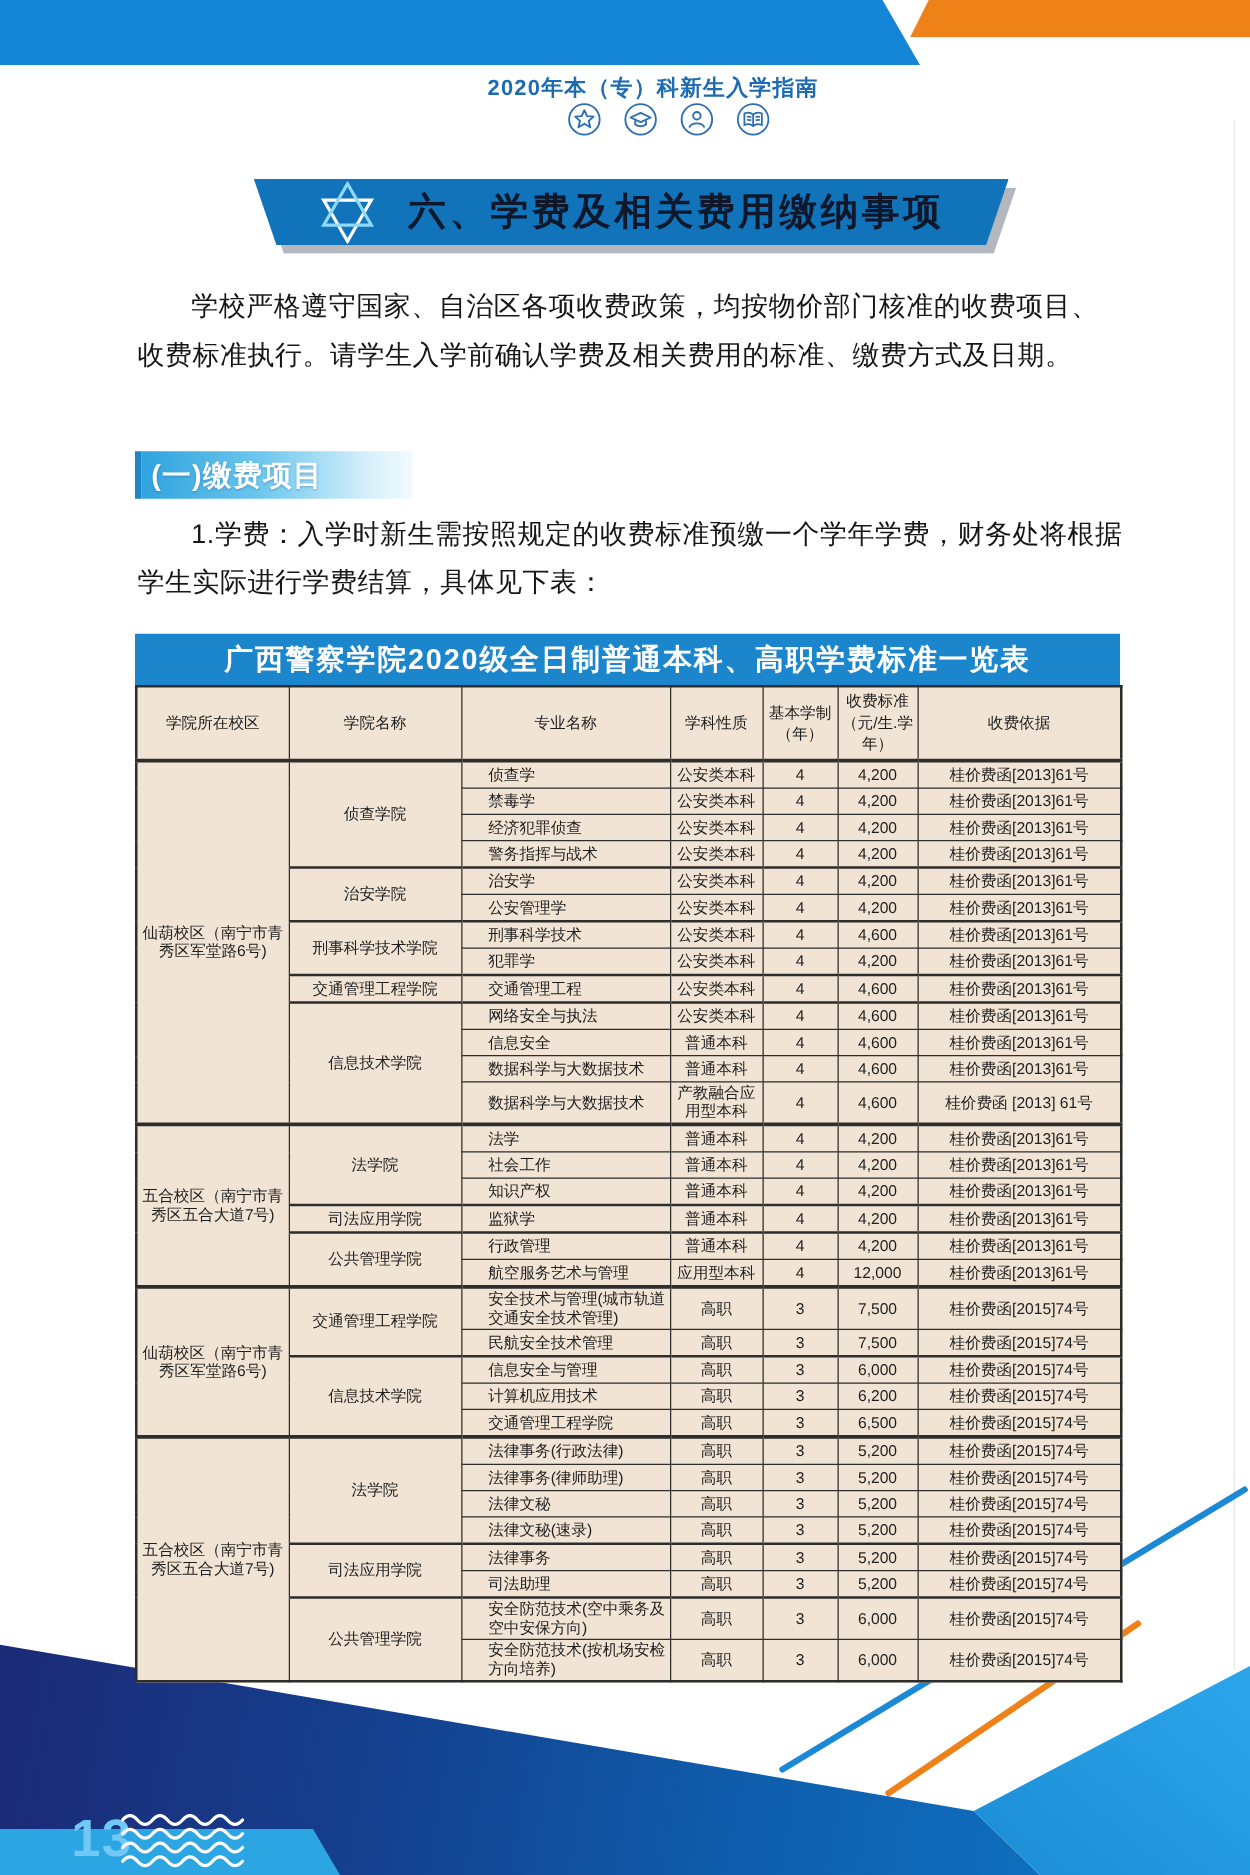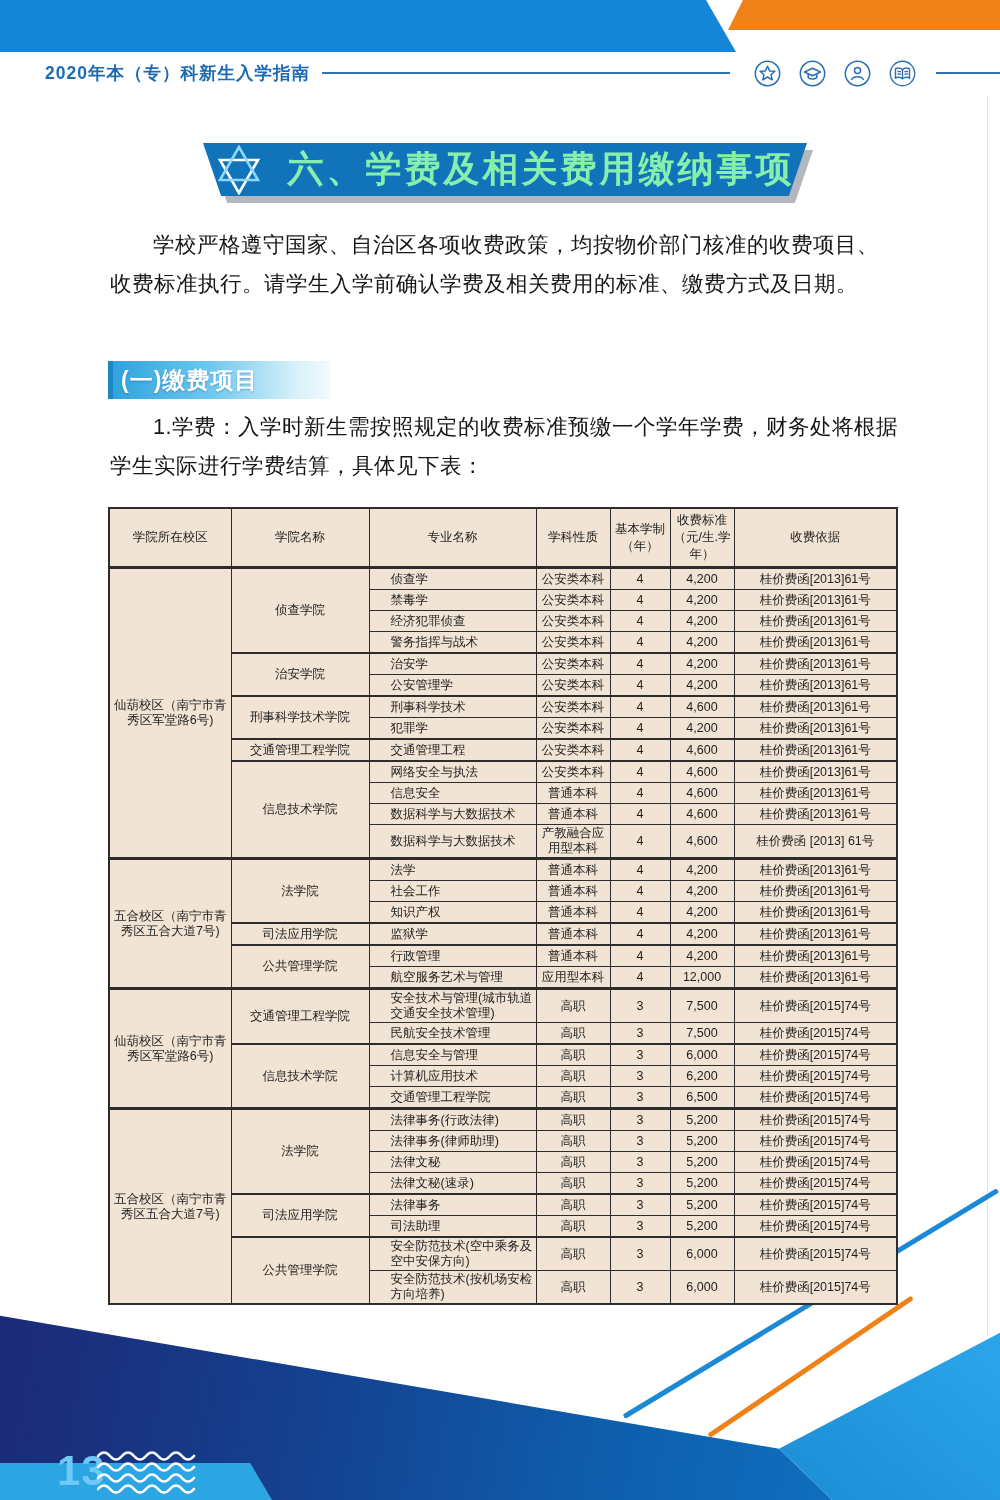--- a/index.html
+++ b/index.html
@@ -10,38 +10,38 @@
   .band-blue{position:absolute;left:0;top:0;width:1000px;height:52px;
              background:var(--primary_blue,#1585d7);
              clip-path:polygon(0 0,70.6% 0,73.6% 100%,0 100%);}
   .band-orange{position:absolute;left:728px;top:0;width:272px;height:30px;
              background:var(--accent_orange,#ee8118);
              clip-path:polygon(5.5% 0,100% 0,100% 100%,0 100%);}
   .right-edge{position:absolute;right:12px;top:96px;width:1px;height:1240px;background:#e2e7ea;}
 
   
   .doc-header{position:absolute;left:45px;top:58px;width:955px;height:30px;
-              display:flex;align-items:center;}
+              display:flex;align-items:center;flex-direction:column;}
   .doc-title{font-size:17.5px;font-weight:600;color:var(--header_text_blue,#1d6cb3);
              letter-spacing:1px;white-space:nowrap;}
   .hline{height:2px;background:#2f74b5;}
   .hline-1{width:408px;margin-left:12px;}
   .hline-2{flex:1;margin-left:20px;}
   .hicons{display:flex;gap:18px;margin-left:24px;}
   .hicon{width:27px;height:27px;display:block;}
   .hicon svg{display:block;}
 
   
   .banner-shadow{position:absolute;left:209px;top:150px;width:604px;height:53px;
              background:#b3b8be;clip-path:polygon(0 0,100% 0,97% 100%,3% 100%);}
   .banner{position:absolute;left:203px;top:143px;width:604px;height:53px;
              background:var(--banner_blue,#1173ba);
              clip-path:polygon(0 0,100% 0,97% 100%,3% 100%);
              display:flex;align-items:center;justify-content:center;gap:26px;}
-  .banner-title{color:#86efac;font-size:36px;font-weight:bold;letter-spacing:3px;white-space:nowrap;}
+  .banner-title{color:#0f172a;font-size:30px;font-weight:bold;letter-spacing:3px;white-space:nowrap;}
   .star6{width:46px;height:50px;}
 
   
   .intro,.note{position:absolute;left:110px;width:788px;margin:0;
              font-size:21.5px;line-height:38.5px;color:#161616;font-weight:500;
              text-indent:2em;letter-spacing:0.5px;}
   .intro{top:226px;}
   .note{top:408px;}
   .chip{position:absolute;left:108px;top:361px;width:222px;height:38px;line-height:38px;
              padding-left:8px;box-sizing:border-box;
@@ -141,20 +141,21 @@
       </svg>
     </span>
     <span class="banner-title">六、学费及相关费用缴纳事项</span>
   </div>
 
   <p class="intro">学校严格遵守国家、自治区各项收费政策，均按物价部门核准的收费项目、收费标准执行。请学生入学前确认学费及相关费用的标准、缴费方式及日期。</p>
   <div class="chip">(一)缴费项目</div>
   <p class="note">1.学费：入学时新生需按照规定的收费标准预缴一个学年学费，财务处将根据学生实际进行学费结算，具体见下表：</p>
 
   <div class="table-block">
+    <div class="tbl-title">广西警察学院2020级全日制普通本科、高职学费标准一览表</div>
     <table class="fee">
       <colgroup>
         <col class="c-campus">
           <col class="c-college">
           <col class="c-major">
         <col class="c-type">
           <col class="c-years">
           <col class="c-fee">
           <col class="c-basis">
       </colgroup>

